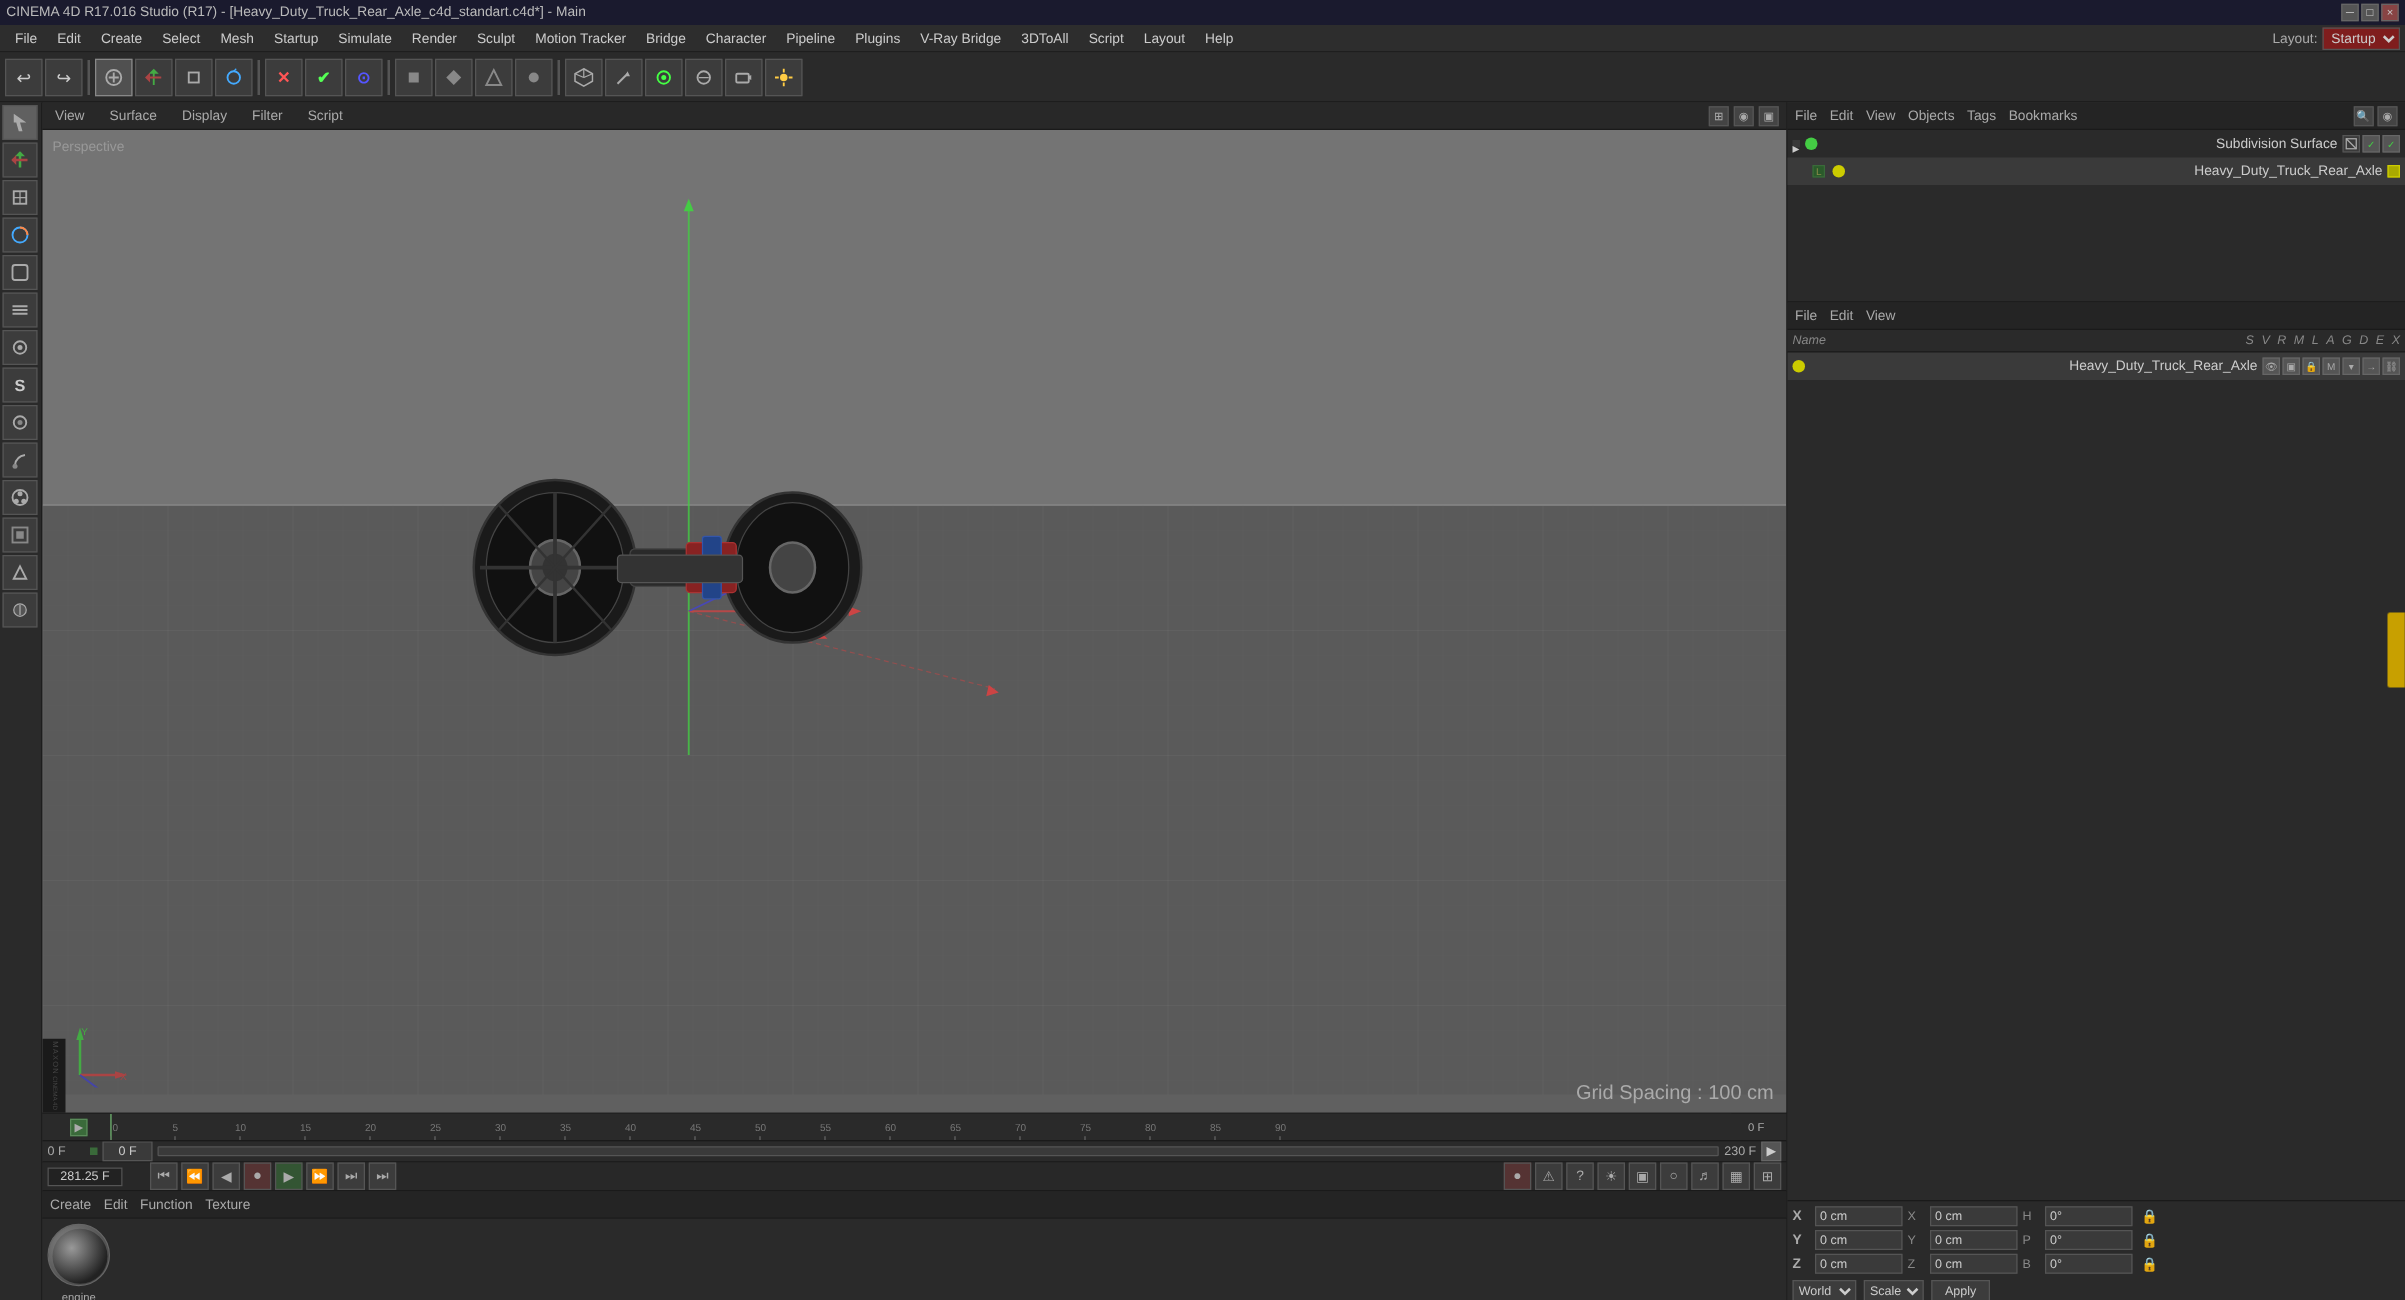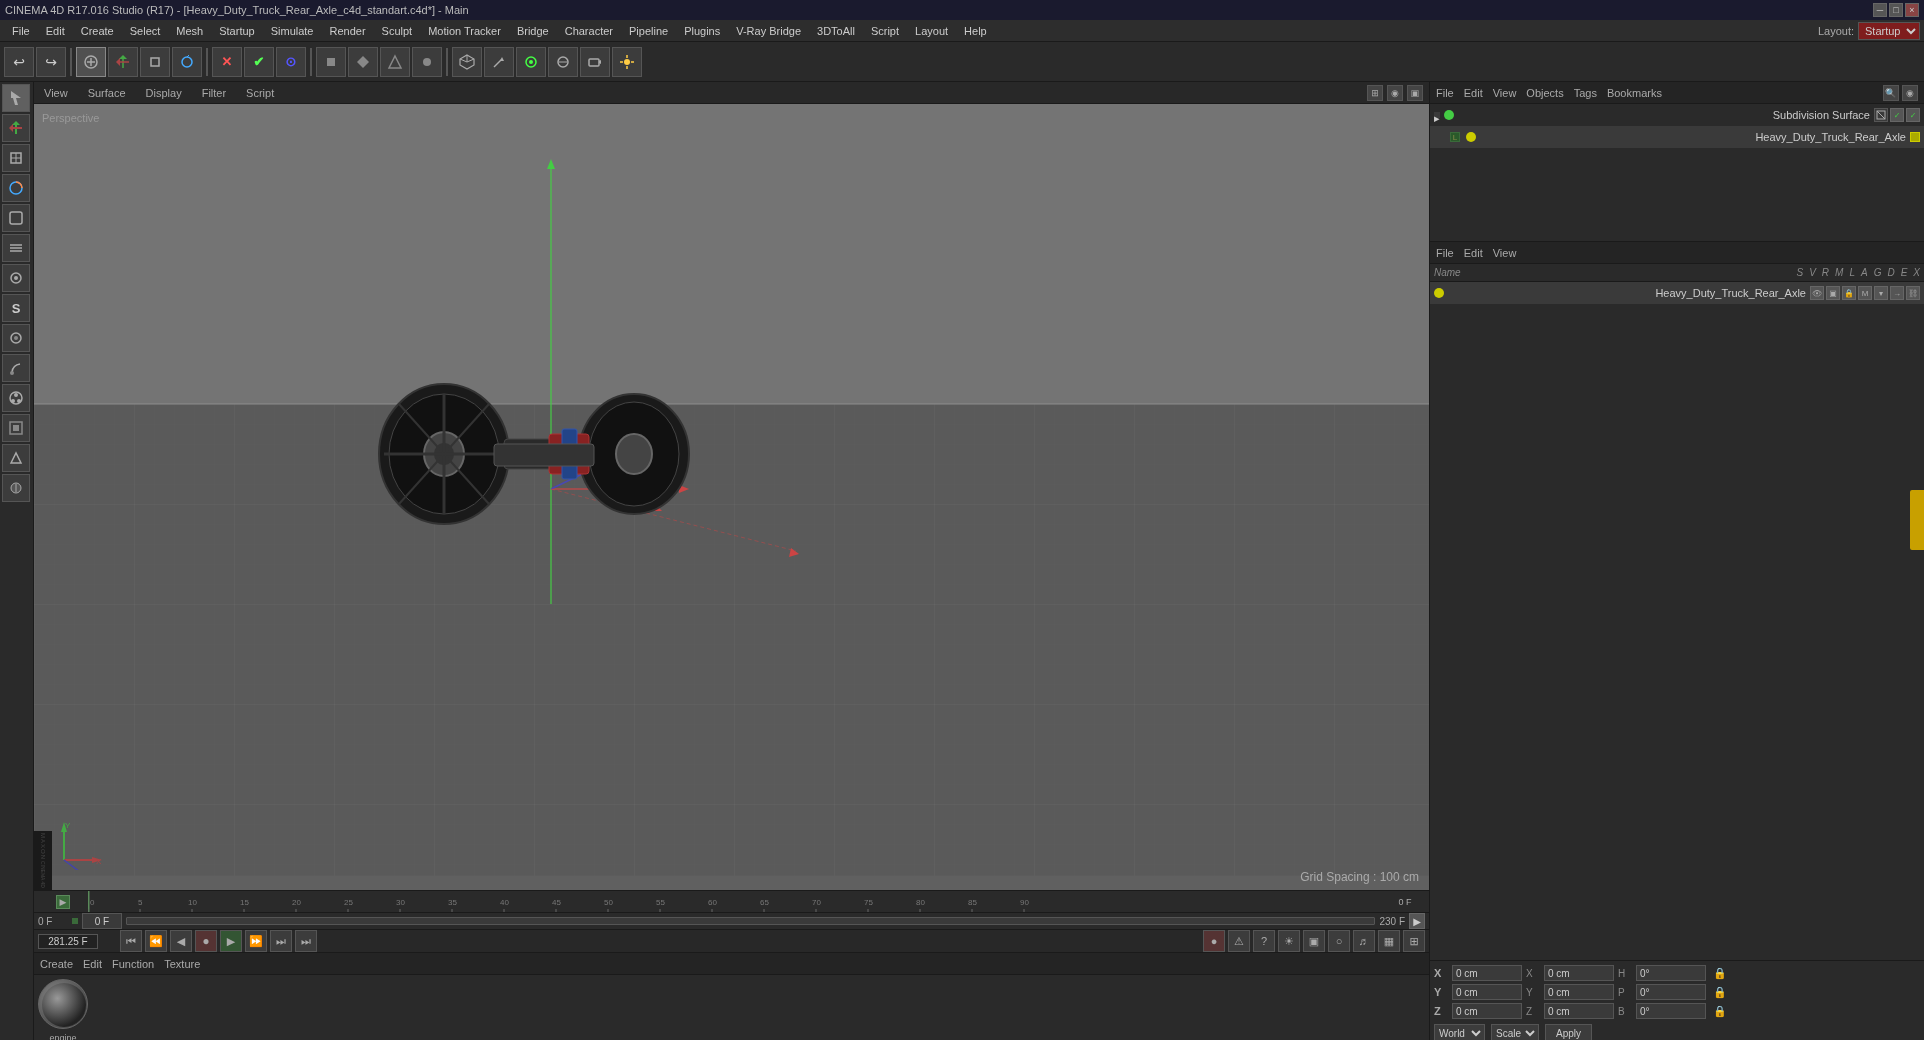--- a/index.html
+++ b/index.html
@@ -191,21 +191,21 @@
       color: #999;
       font-size: 11px;
     }
 
     
     #grid-spacing {
       position: absolute;
       bottom: 6px;
       right: 10px;
       color: #aaa;
-      font-size: 12px;
+      font-size: 16px;
       text-align: right;
     }
 
     
     #coord-axes {
       position: absolute;
       bottom: 20px;
       left: 20px;
       width: 60px;
       height: 60px;

